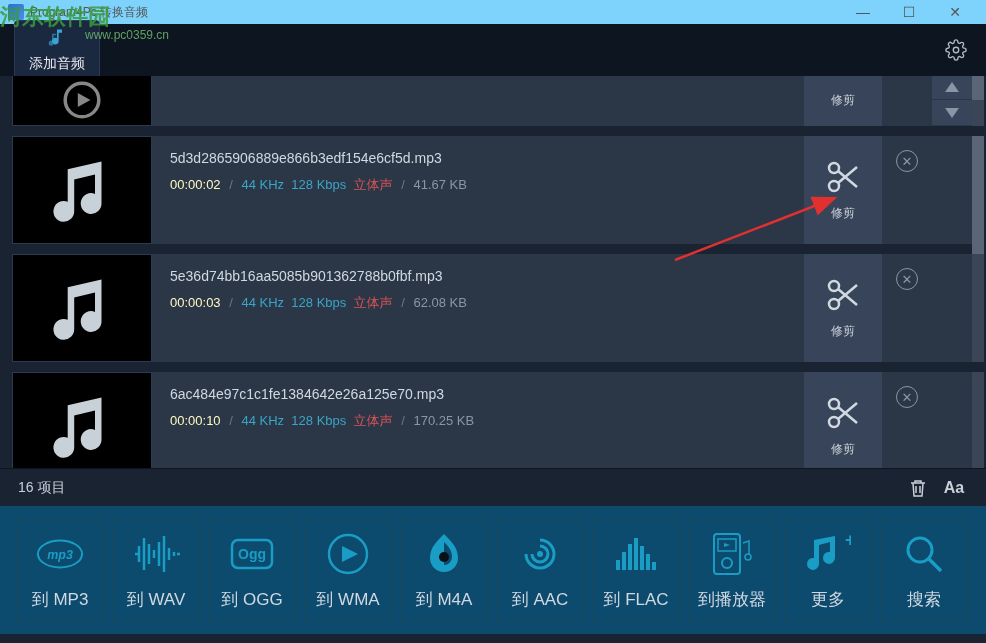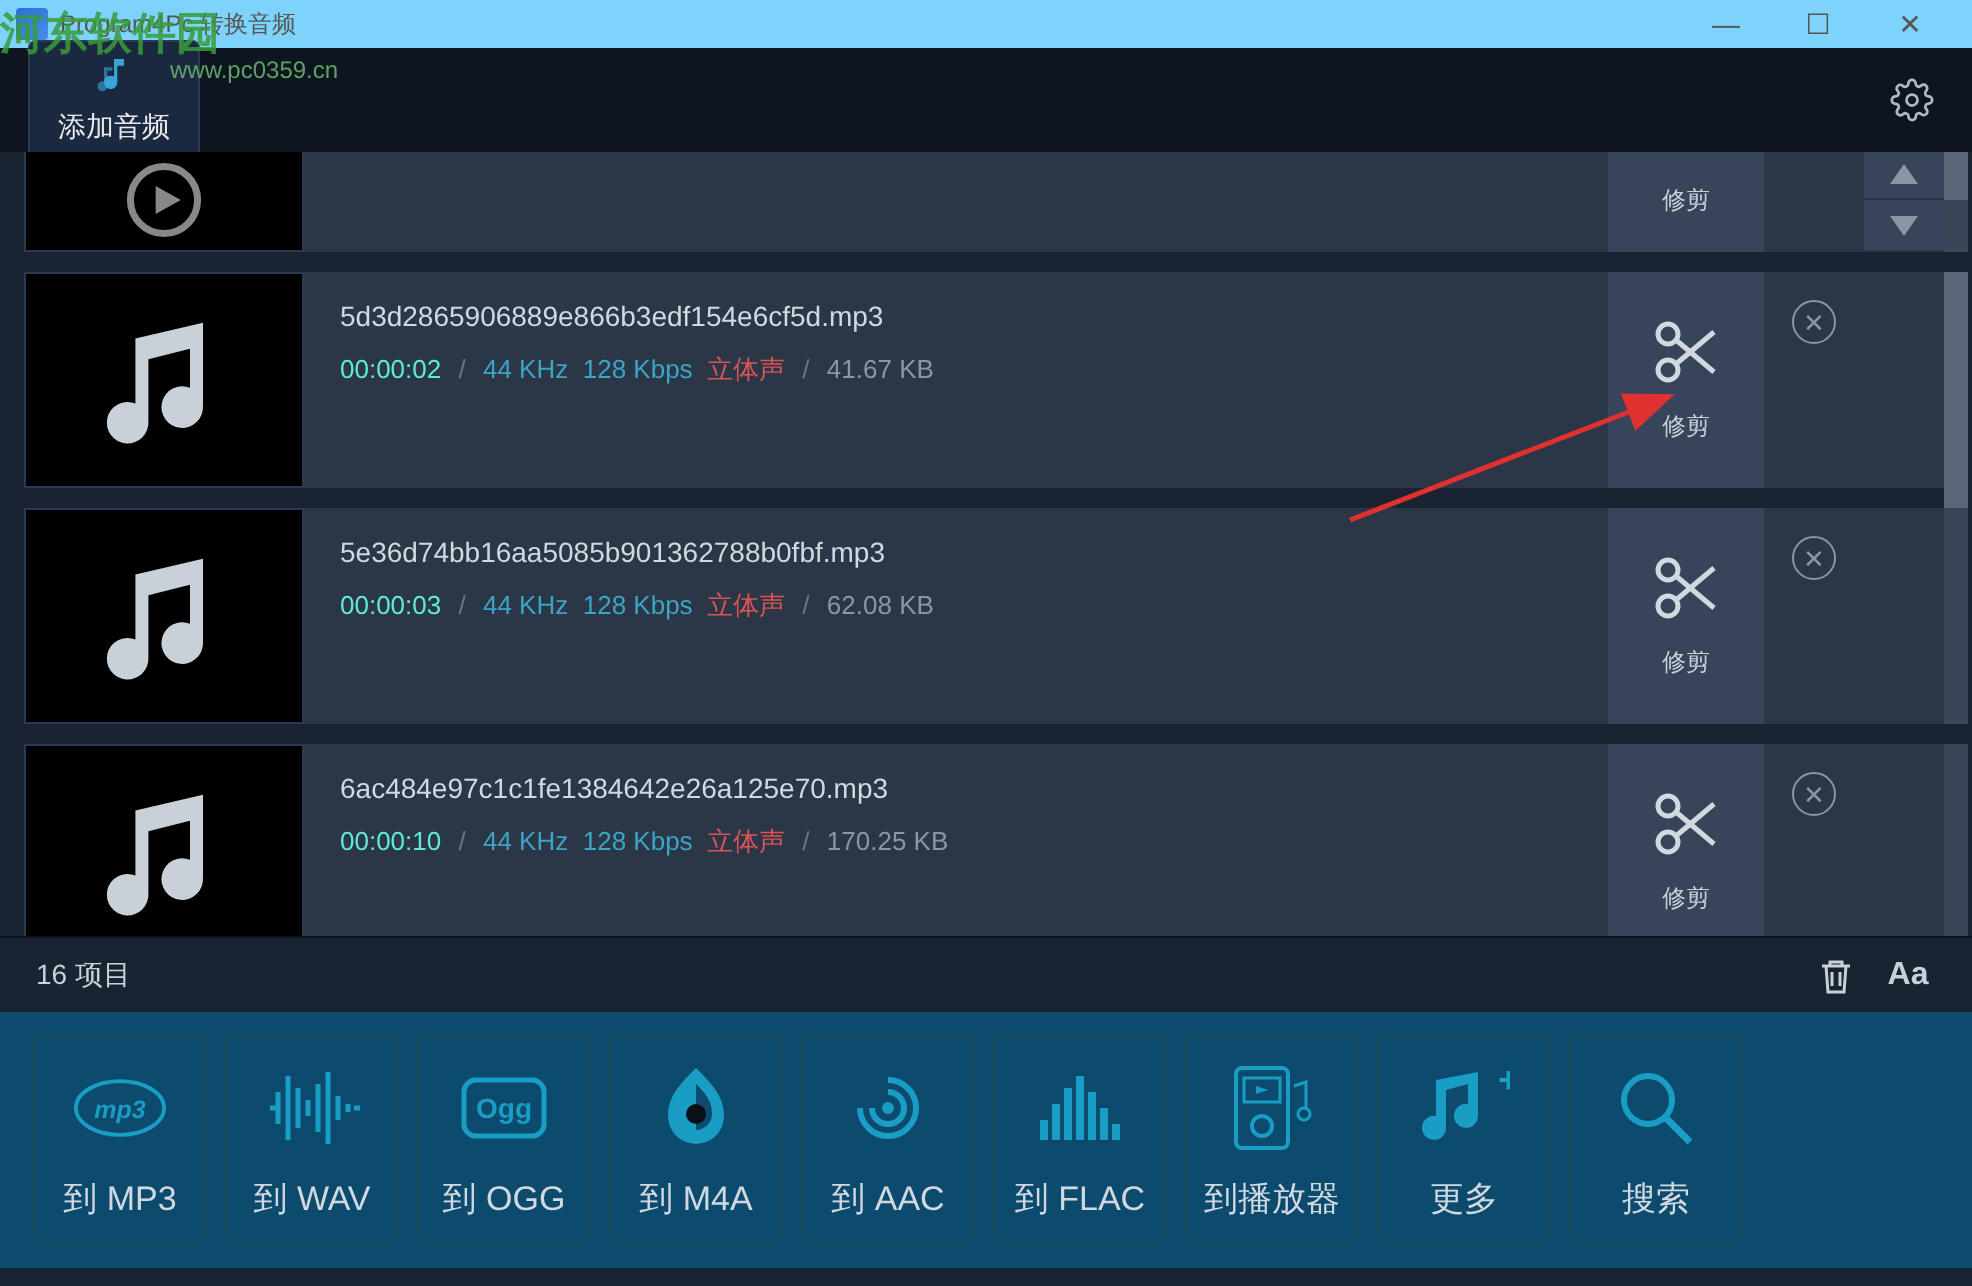--- a/index.html
+++ b/index.html
@@ -120,21 +120,21 @@
   padding: 14px 18px;
 }
 .file-name {
   color: #d0d8e0;
   font-size: 14px;
   margin-bottom: 10px;
 }
 .file-meta {
   font-size: 13px;
 }
-.meta-yellow { color: #5eead4; }
+.meta-yellow { color: #fef9c3; }
 .meta-sep { color: #6a7585; margin: 0 5px; }
 .meta-cyan { color: #3aa5c5; }
 .meta-red { color: #d85555; }
 .meta-gray { color: #8a95a5; }
 .trim-col {
   width: 78px;
   background: #384459;
   display: flex;
   flex-direction: column;
   align-items: center;
@@ -474,20 +474,29 @@
   <div class="format-item">
     <div class="format-icon">
         <svg width="46" height="40" viewBox="0 0 46 40">
           <rect x="3" y="6" width="40" height="28" rx="6" fill="none" stroke="#1a9dc5" stroke-width="2.5"></rect>
           <text x="23" y="25" text-anchor="middle" fill="#1a9dc5" font-size="14" font-weight="bold">Ogg</text>
         </svg>
       </div>
     <div class="format-label">到 OGG</div>
   </div>
 
+  <div class="format-item">
+    <div class="format-icon">
+        <svg width="44" height="44" viewBox="0 0 44 44">
+          <circle cx="22" cy="22" r="19" fill="none" stroke="#1a9dc5" stroke-width="2.5"></circle>
+          <path d="M16 14 L32 22 L16 30 Z" fill="#1a9dc5"></path>
+        </svg>
+      </div>
+    <div class="format-label">到 WMA</div>
+  </div>
 
   <div class="format-item">
     <div class="format-icon">
         <svg width="40" height="44" viewBox="0 0 40 44">
           <path fill="#1a9dc5" d="M20 2 C12 10 6 16 6 26 A14 14 0 0 0 34 26 C34 16 28 10 20 2 Z M20 10 C24 14 28 18 28 25 A8 8 0 0 1 20 33 Z"></path>
           <circle cx="20" cy="25" r="5" fill="#0a1018"></circle>
         </svg>
       </div>
     <div class="format-label">到 M4A</div>
   </div>

